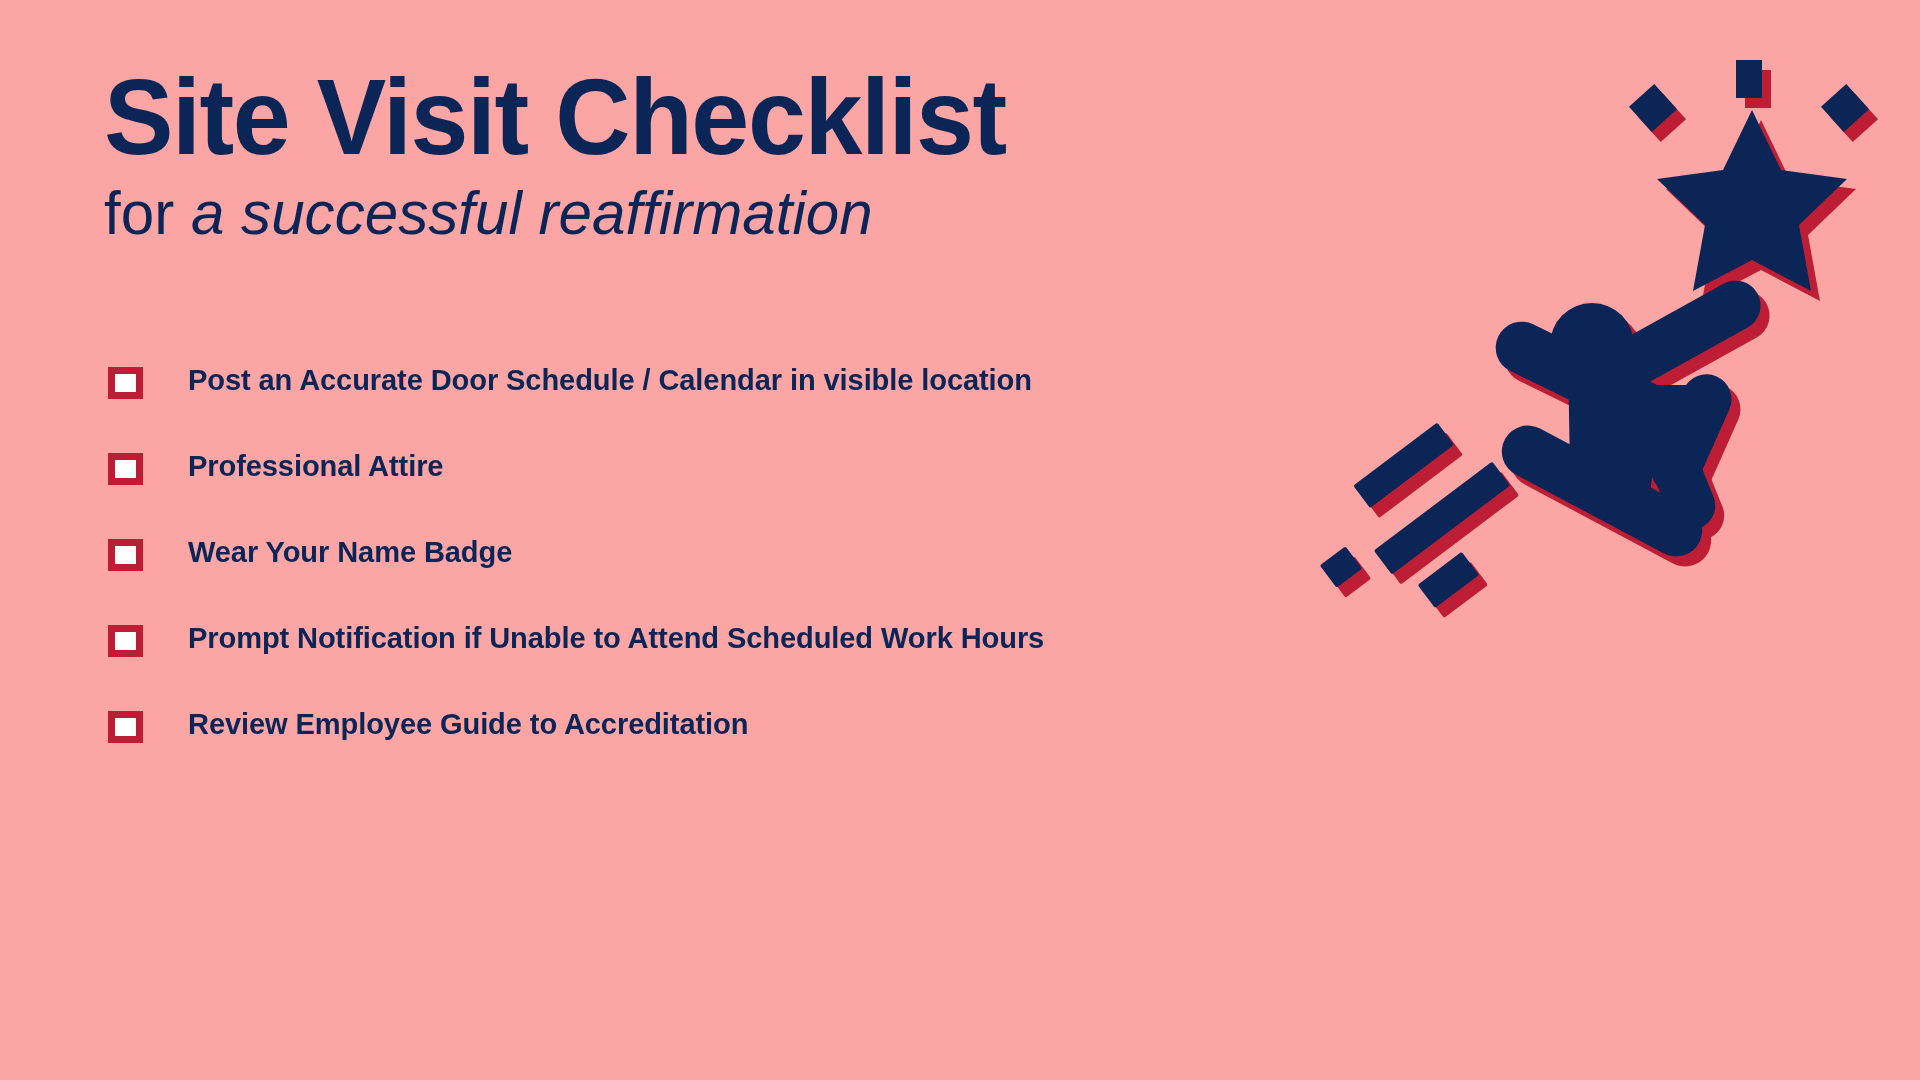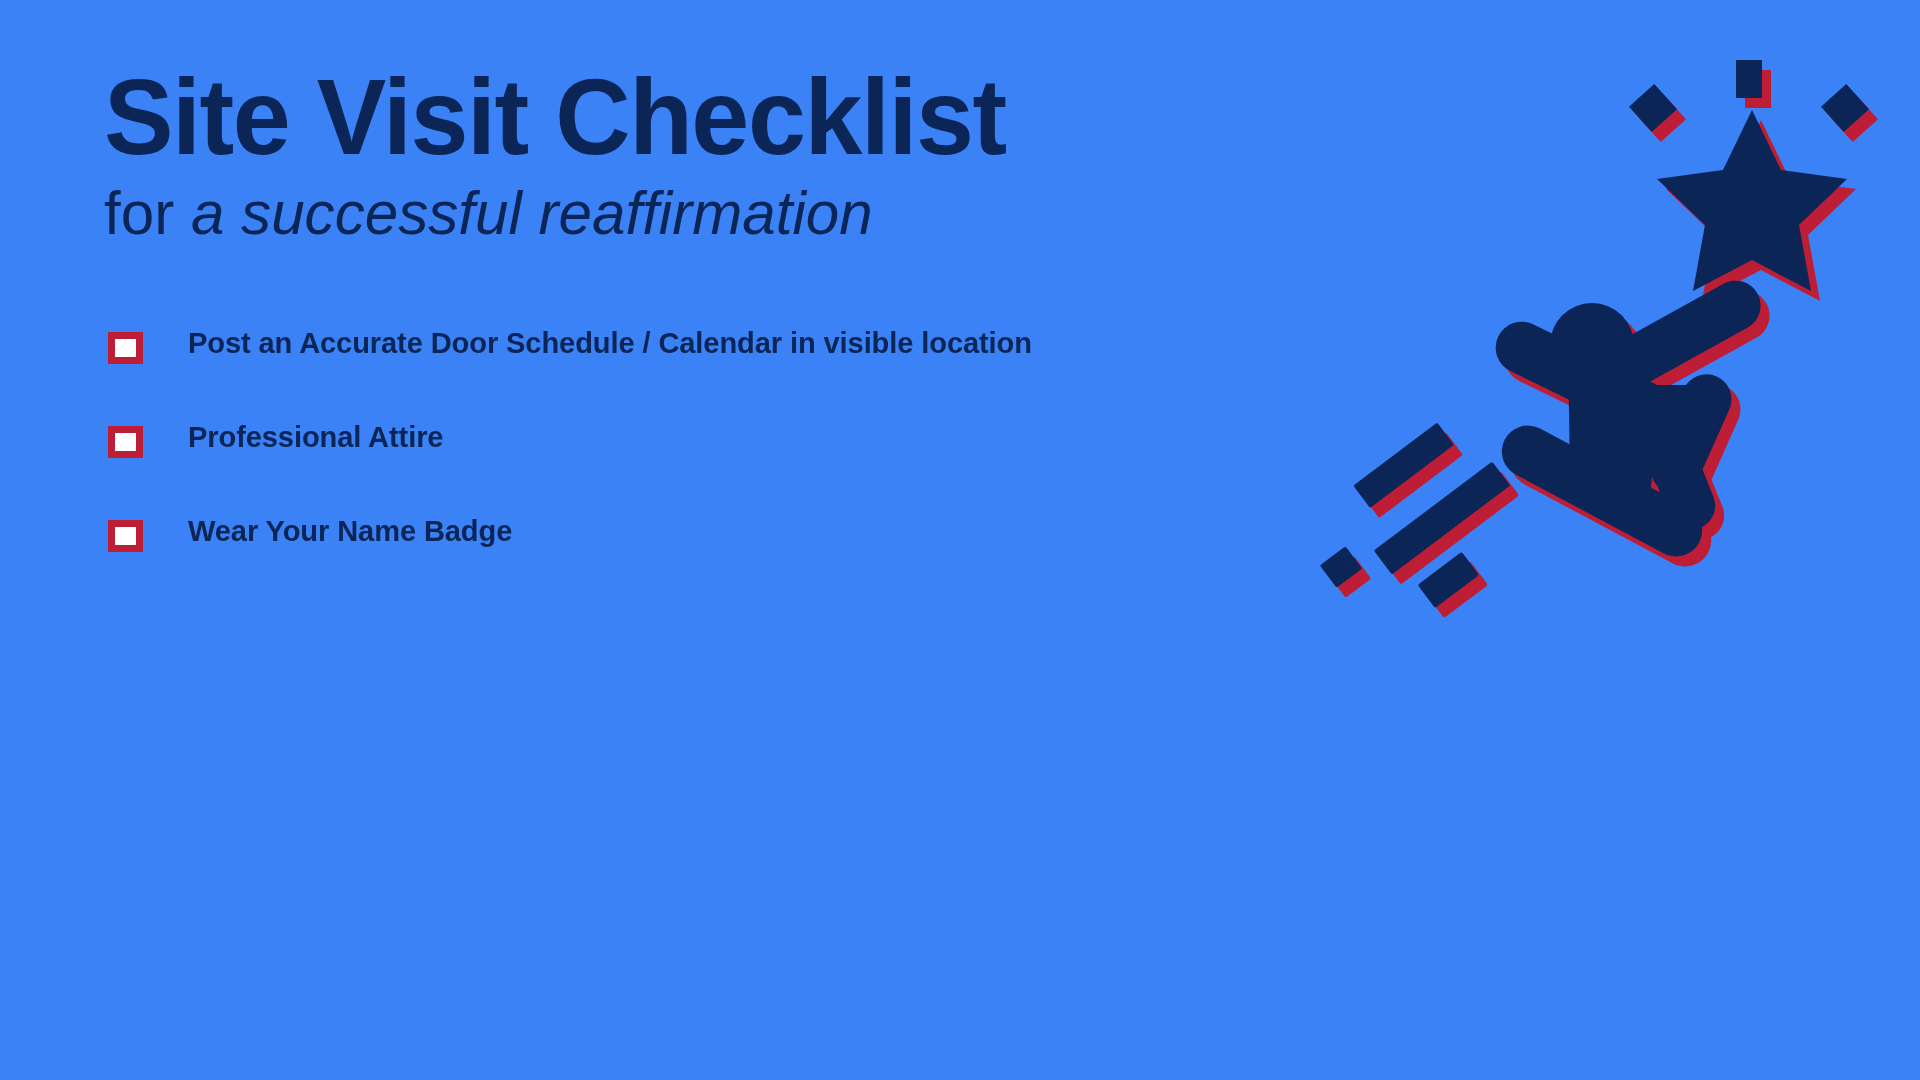--- a/index.html
+++ b/index.html
@@ -13,21 +13,21 @@
     height: 1080px;
     overflow: hidden;
     font-family: "Liberation Sans", sans-serif;
     -webkit-font-smoothing: antialiased;
   }
 
   .page {
     position: relative;
     width: 1920px;
     height: 1080px;
-    background: #3b82f6;
+    background: #fca5a5;
   }
 
   
   .heading {
     position: absolute;
     left: 104px;
     top: 62px;
     width: 1180px;
   }
 
@@ -68,23 +68,22 @@
     left: 108px;
     top: 313px;
     width: 1640px;
     list-style: none;
     margin: 0;
     padding: 0;
   }
 
   .check-row {
     display: flex;
-    align-items: flex-start;
+    align-items: flex-end;
     height: 86px;
-    margin-top: 8px;
   }
 
   .check-row.tall {
     height: auto;
   }
 
   .checkbox {
     flex: 0 0 auto;
     width: 21px;
     height: 18px;
@@ -145,22 +144,30 @@
     <li class="check-row">
       <span class="checkbox"></span>
       <span class="check-label">Professional Attire</span>
     </li>
 
     <li class="check-row">
       <span class="checkbox"></span>
       <span class="check-label">Wear Your Name Badge</span>
     </li>
 
-
-
+    <li class="check-row">
+      <span class="checkbox"></span>
+      <span class="check-label">Prompt Notification if Unable to Attend Scheduled Work Hours</span>
+    </li>
+
+
+    <li class="check-row">
+      <span class="checkbox"></span>
+      <span class="check-label">Review Employee Guide to Accreditation</span>
+    </li>
 
 
 
   </ul>
 
   <div class="illustration">
     <svg viewBox="0 0 560 580" xmlns="http://www.w3.org/2000/svg" aria-hidden="true">
 
       <g transform="translate(9,10)" fill="#be1e35">
 

